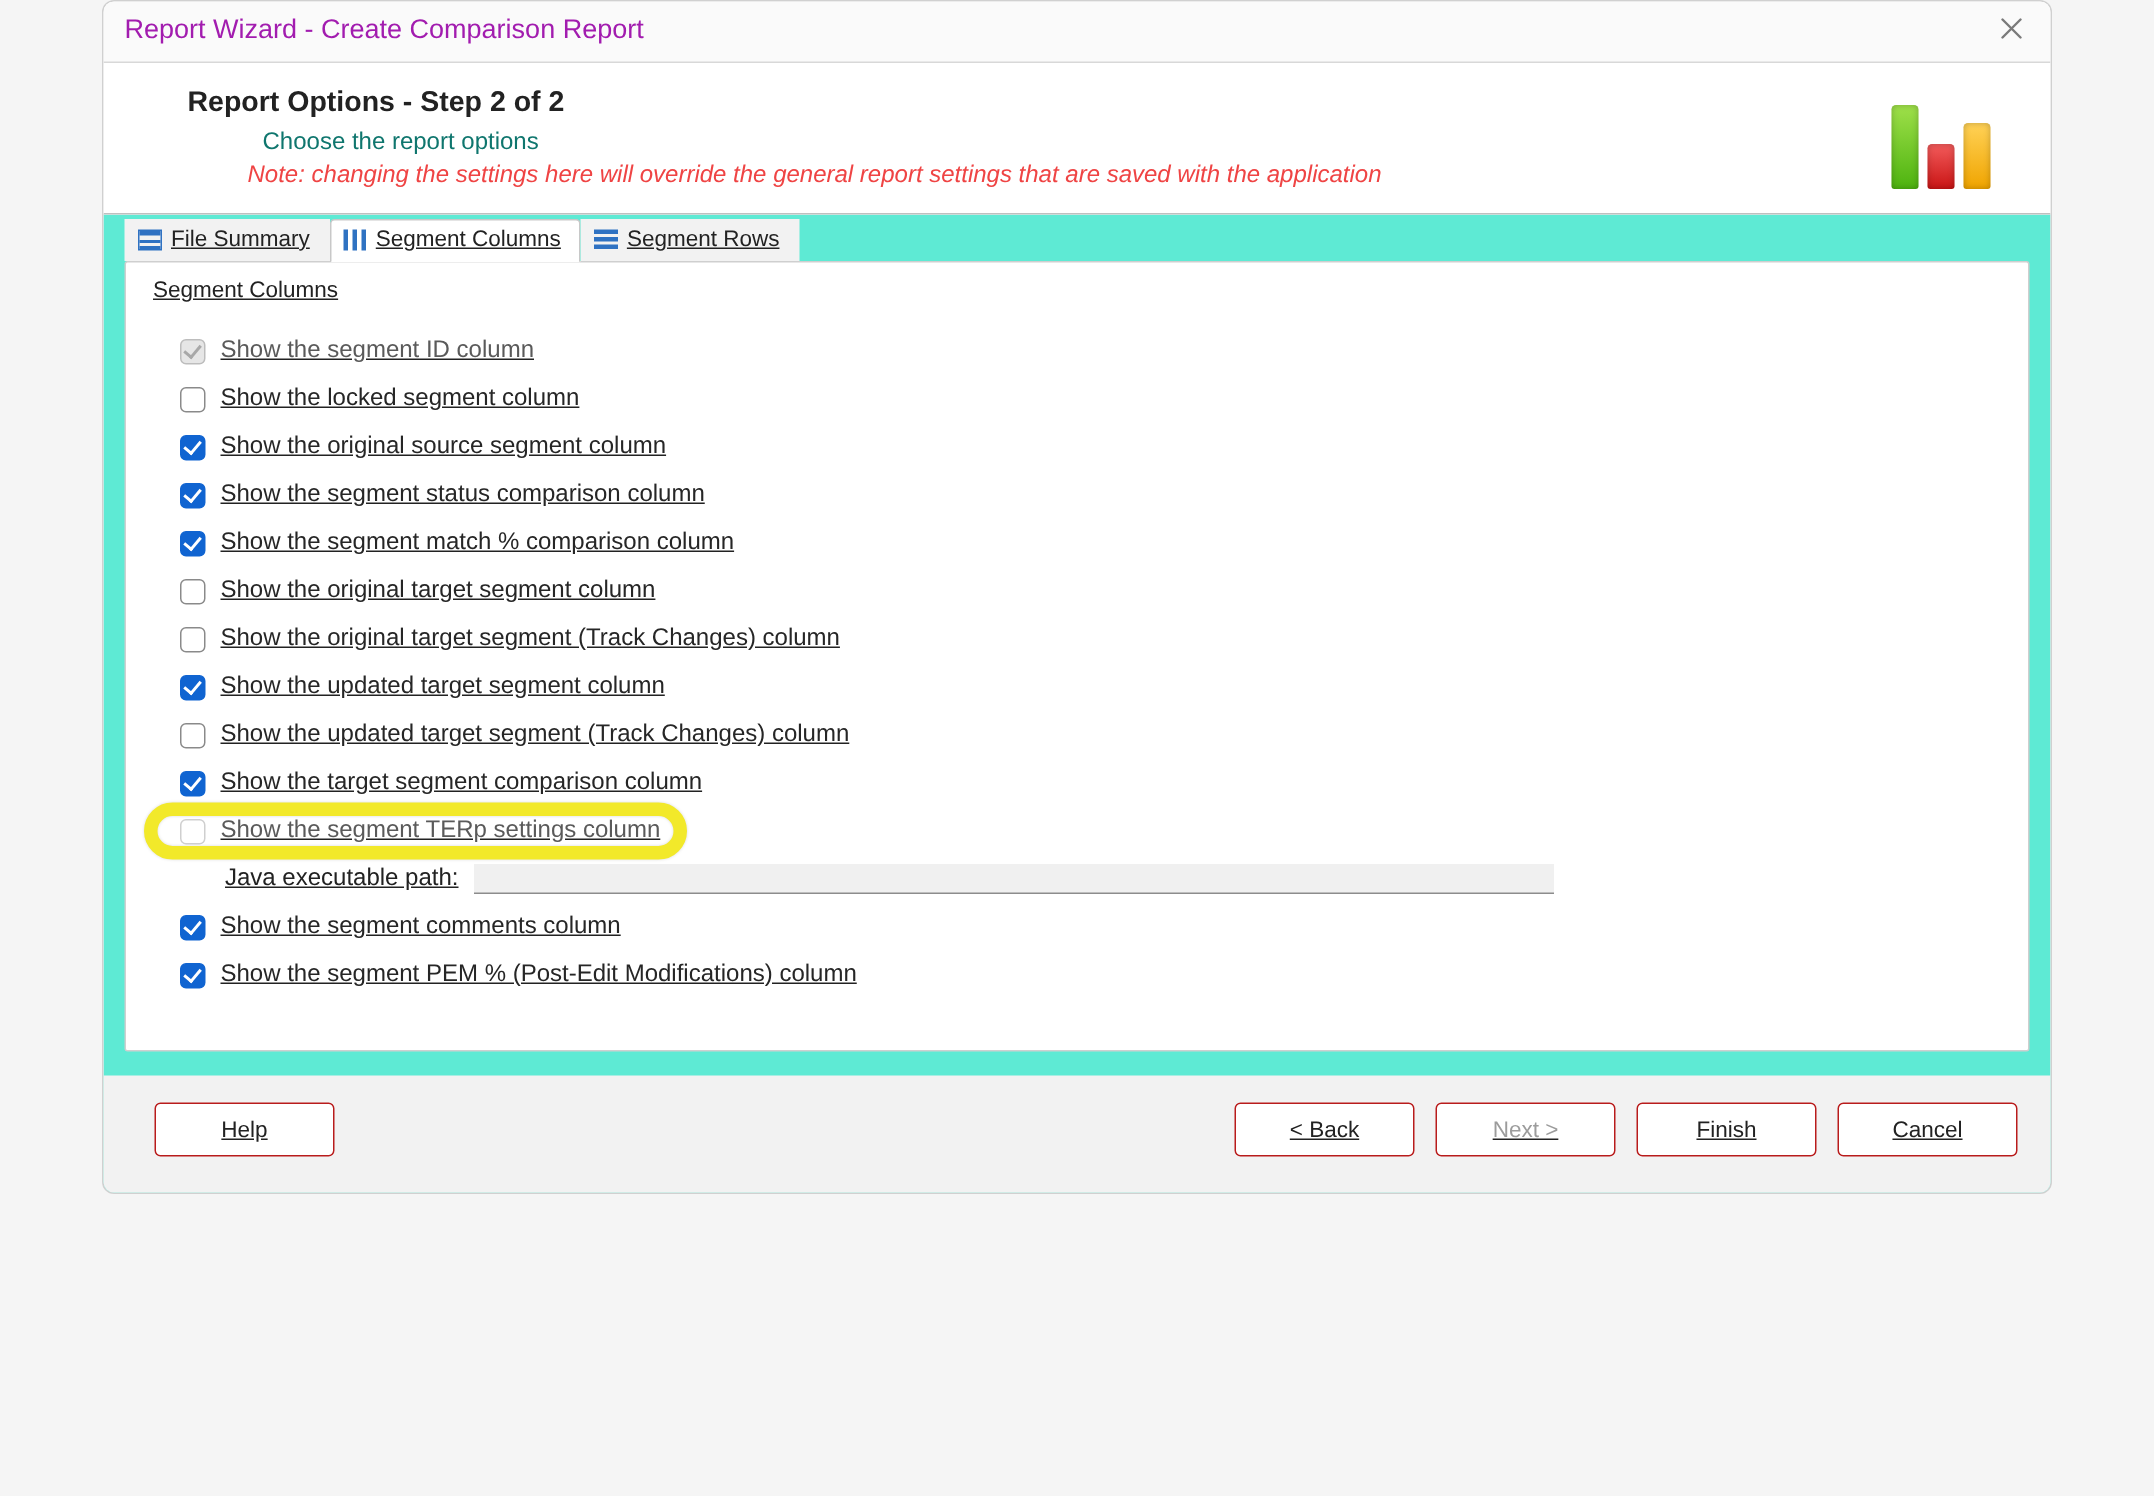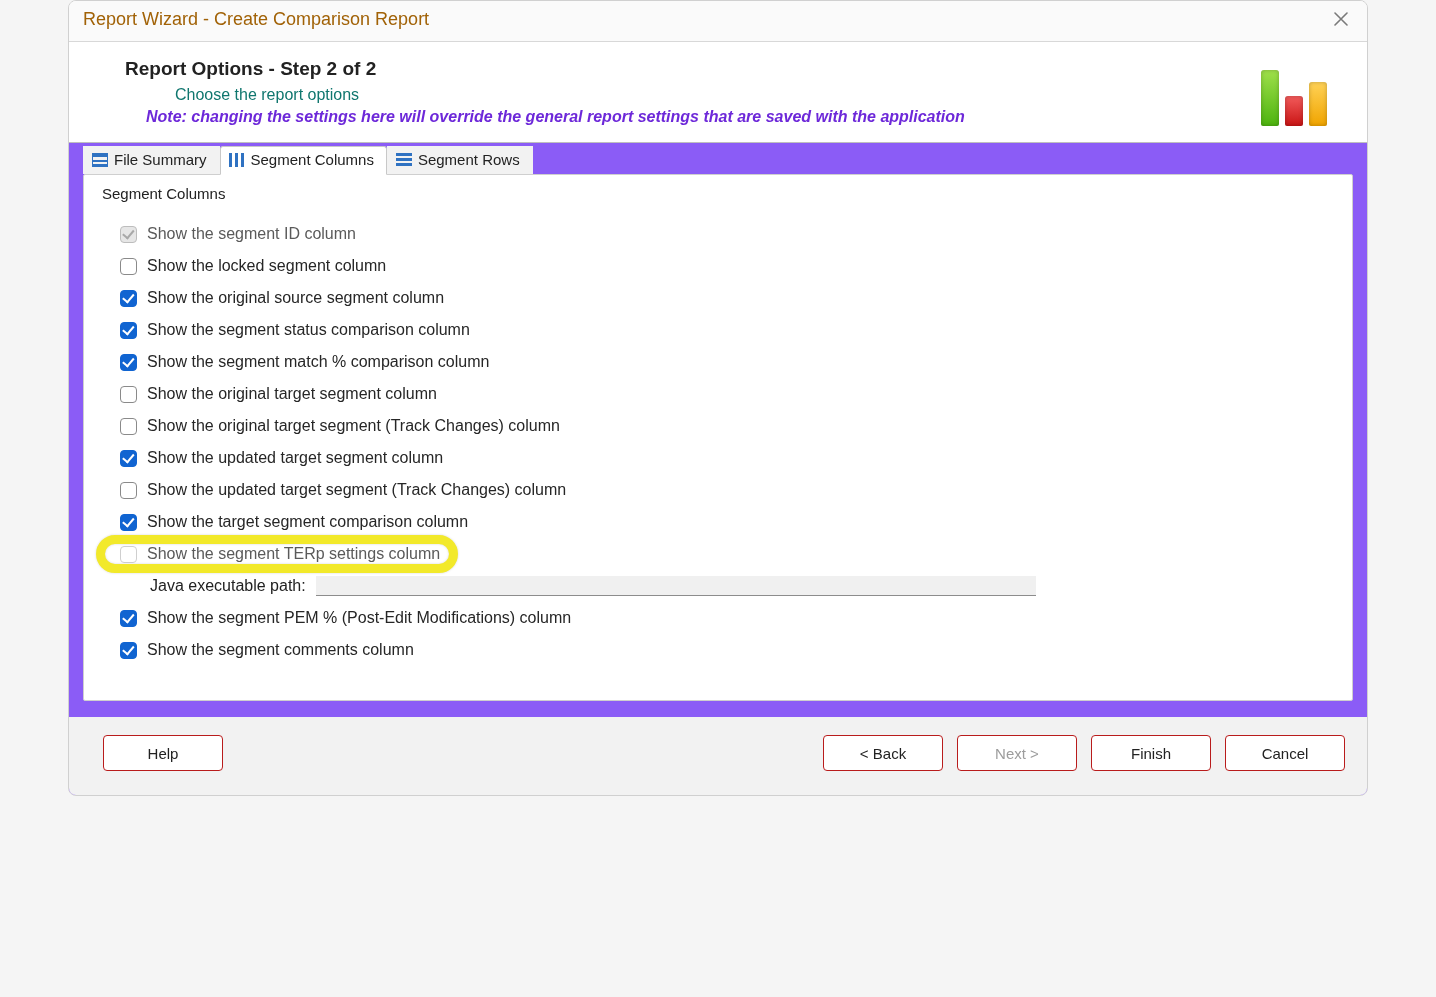--- a/index.html
+++ b/index.html
@@ -18,21 +18,21 @@
     border-radius: 8px;
     overflow: hidden;
   }
   .titlebar {
     display: flex; align-items: center; justify-content: space-between;
     padding: 6px 14px 10px 14px;
     background: #fafafa;
     border-bottom: 1px solid #d8d8d8;
   }
   .titlebar-title {
-    color: #a16207;
+    color: #a21caf;
     font-size: 18px;
   }
   .close-x {
     width: 24px; height: 24px;
     display:flex; align-items:center; justify-content:center;
     color:#7a7a7a; font-size:16px;
     cursor:pointer;
   }
   .header-panel {
     background:#fff;
@@ -48,39 +48,39 @@
     font-size:19px;
     font-weight:700;
     color:#222;
   }
   .header-sub {
     margin-left:50px;
     font-size:16px;
     color:#0f766e;
   }
   .header-note {
-    margin-left:21px;
+    margin-left:40px;
     font-size:16px;
     font-style:italic;
-    color:#6d28d9;
+    color:#ef4444;
     margin-top:4px;
-    font-weight:bold;
   }
   .header-graphic {
     display:flex; align-items:flex-end; gap:6px;
     padding-right:10px;
     padding-top:4px;
   }
   .bar { width:18px; border-radius:3px 3px 2px 2px; box-shadow: inset 0 0 4px rgba(0,0,0,.25);}
   .bar.g { height:56px; background:linear-gradient(#9fe04a,#4db30f);}
   .bar.r { height:30px; background:linear-gradient(#f25b5b,#c91414);}
   .bar.o { height:44px; background:linear-gradient(#ffd257,#f0a400);}
   .body {
-    background:#8b5cf6;
+    background:#5eead4;
     padding:0 0 0 0;
+    text-decoration:underline;
   }
   .tabs {
     display:flex;
     align-items:flex-end;
     padding: 2px 0 0 14px;
     gap:0;
   }
   .tab {
     display:flex; align-items:center; gap:6px;
     padding:4px 12px 6px 8px;
@@ -328,26 +328,26 @@
           </div>
         </div>
 
         <div class="java-row">
           <span class="java-label">Java executable path:</span>
           <input class="java-input" type="text" style="">
         </div>
 
         <div class="option-row">
           <span class="cbx checked"></span>
+          <span class="opt-label">Show the segment comments column</span>
+        </div>
+
+        <div class="option-row">
+          <span class="cbx checked"></span>
           <span class="opt-label">Show the segment PEM % (Post-Edit Modifications) column</span>
-        </div>
-
-        <div class="option-row">
-          <span class="cbx checked"></span>
-          <span class="opt-label">Show the segment comments column</span>
         </div>
 
       </div>
     </div>
 
     <div class="footer">
       <button class="btn">Help</button>
       <div class="footer-right">
         <button class="btn">&lt; Back</button>
         <button class="btn disabled">Next &gt;</button>

